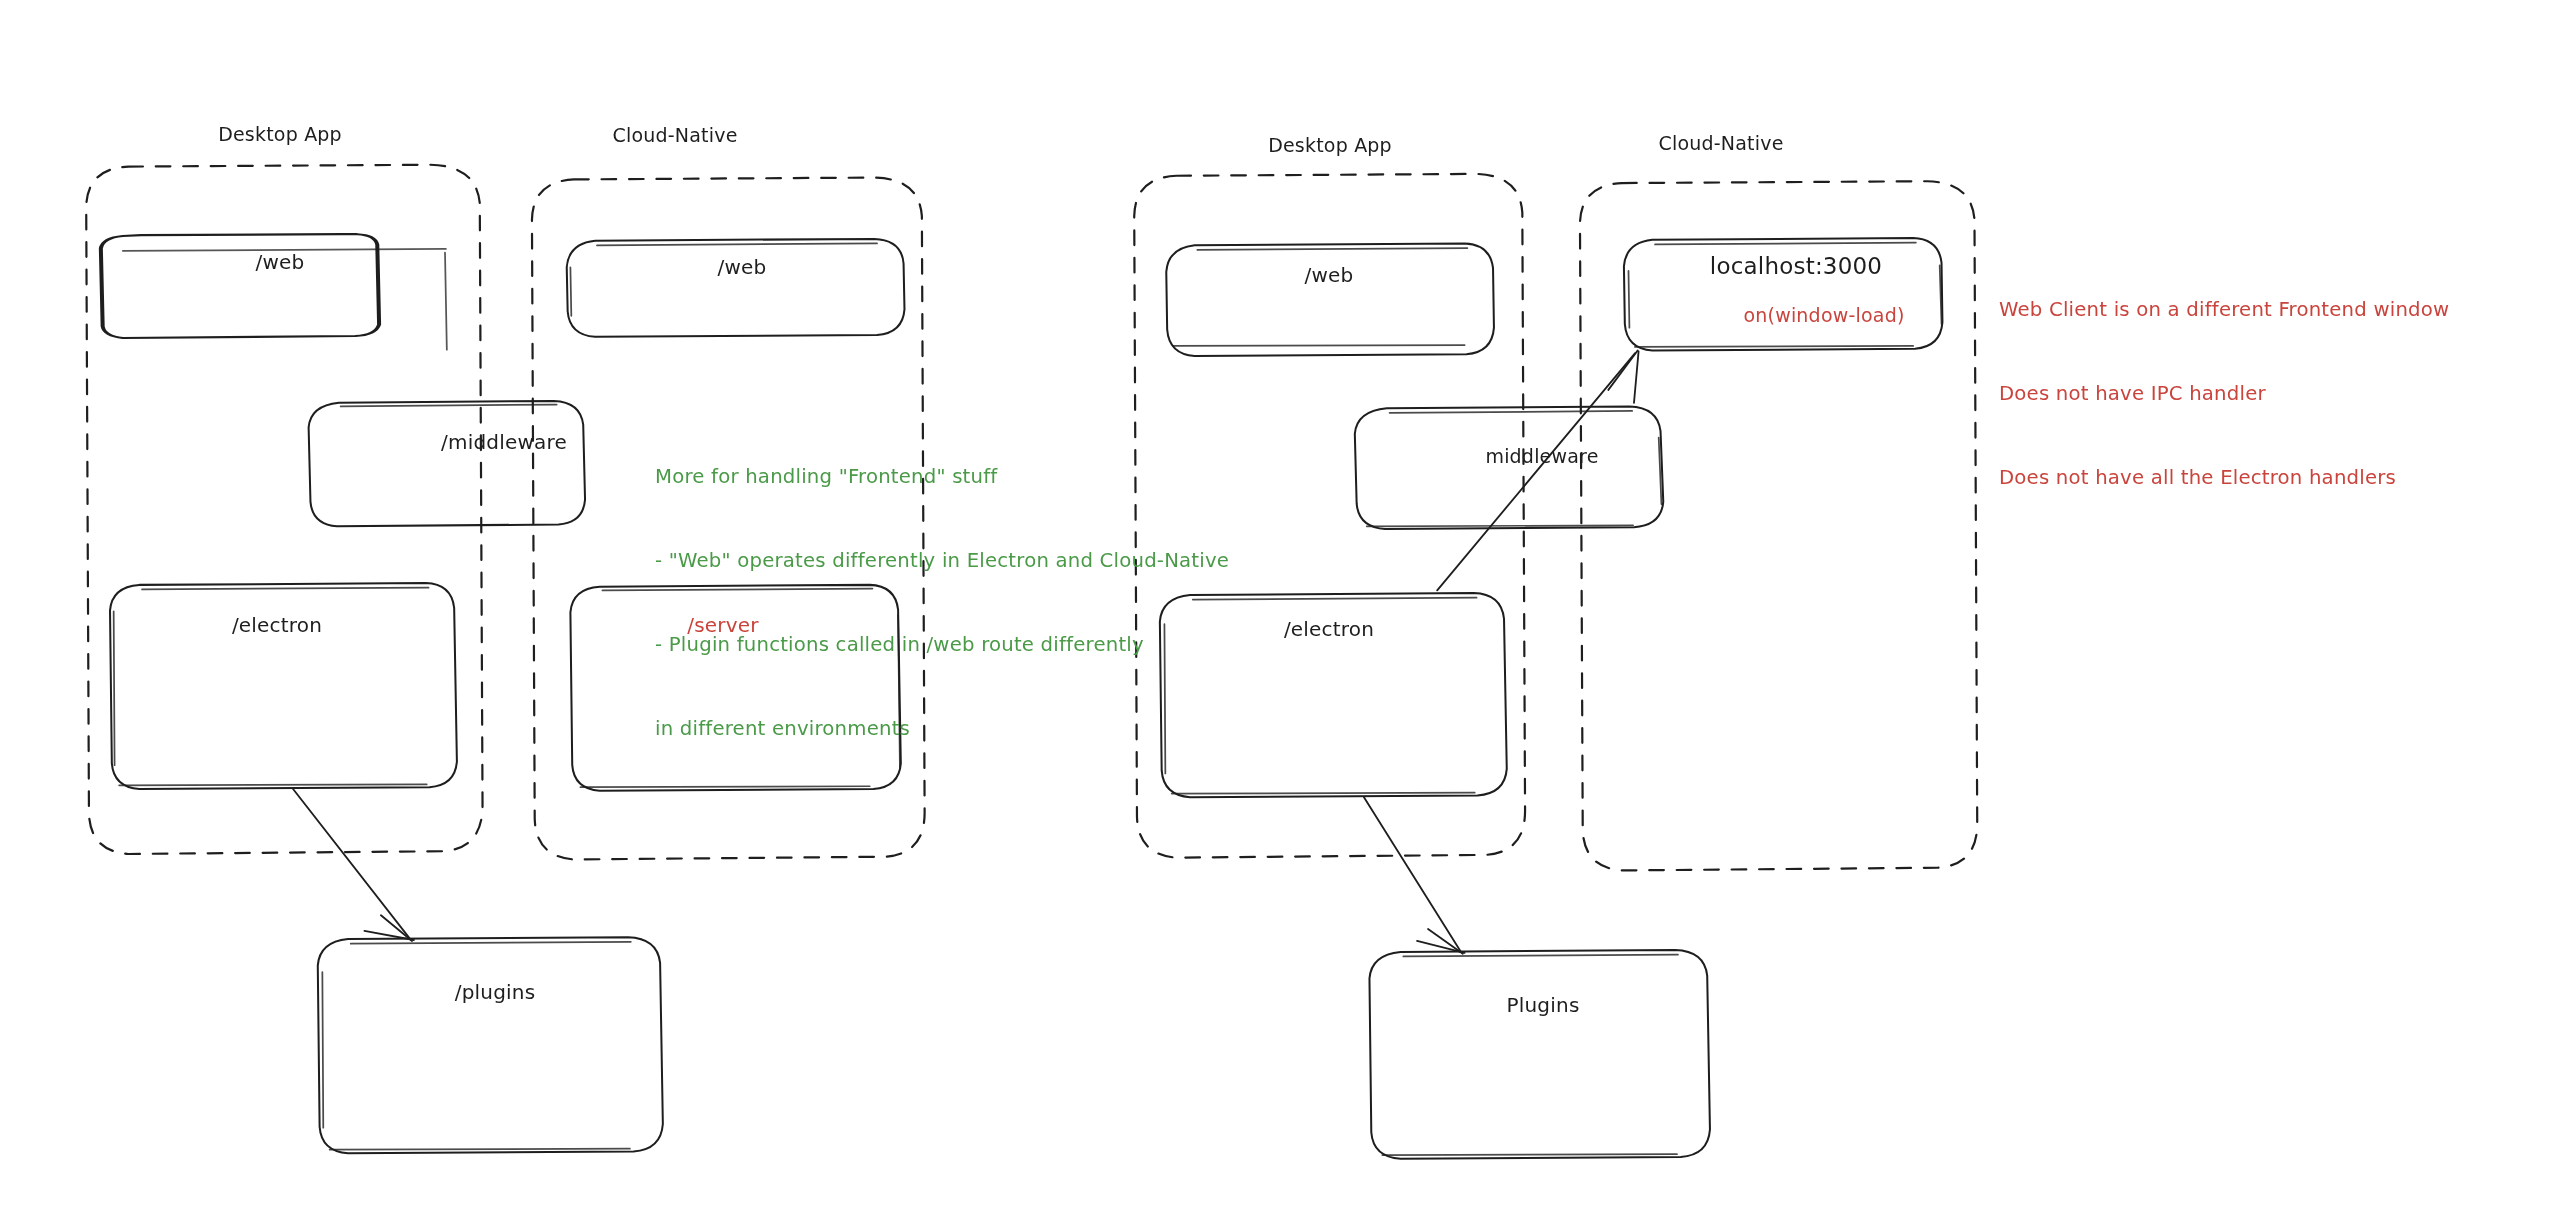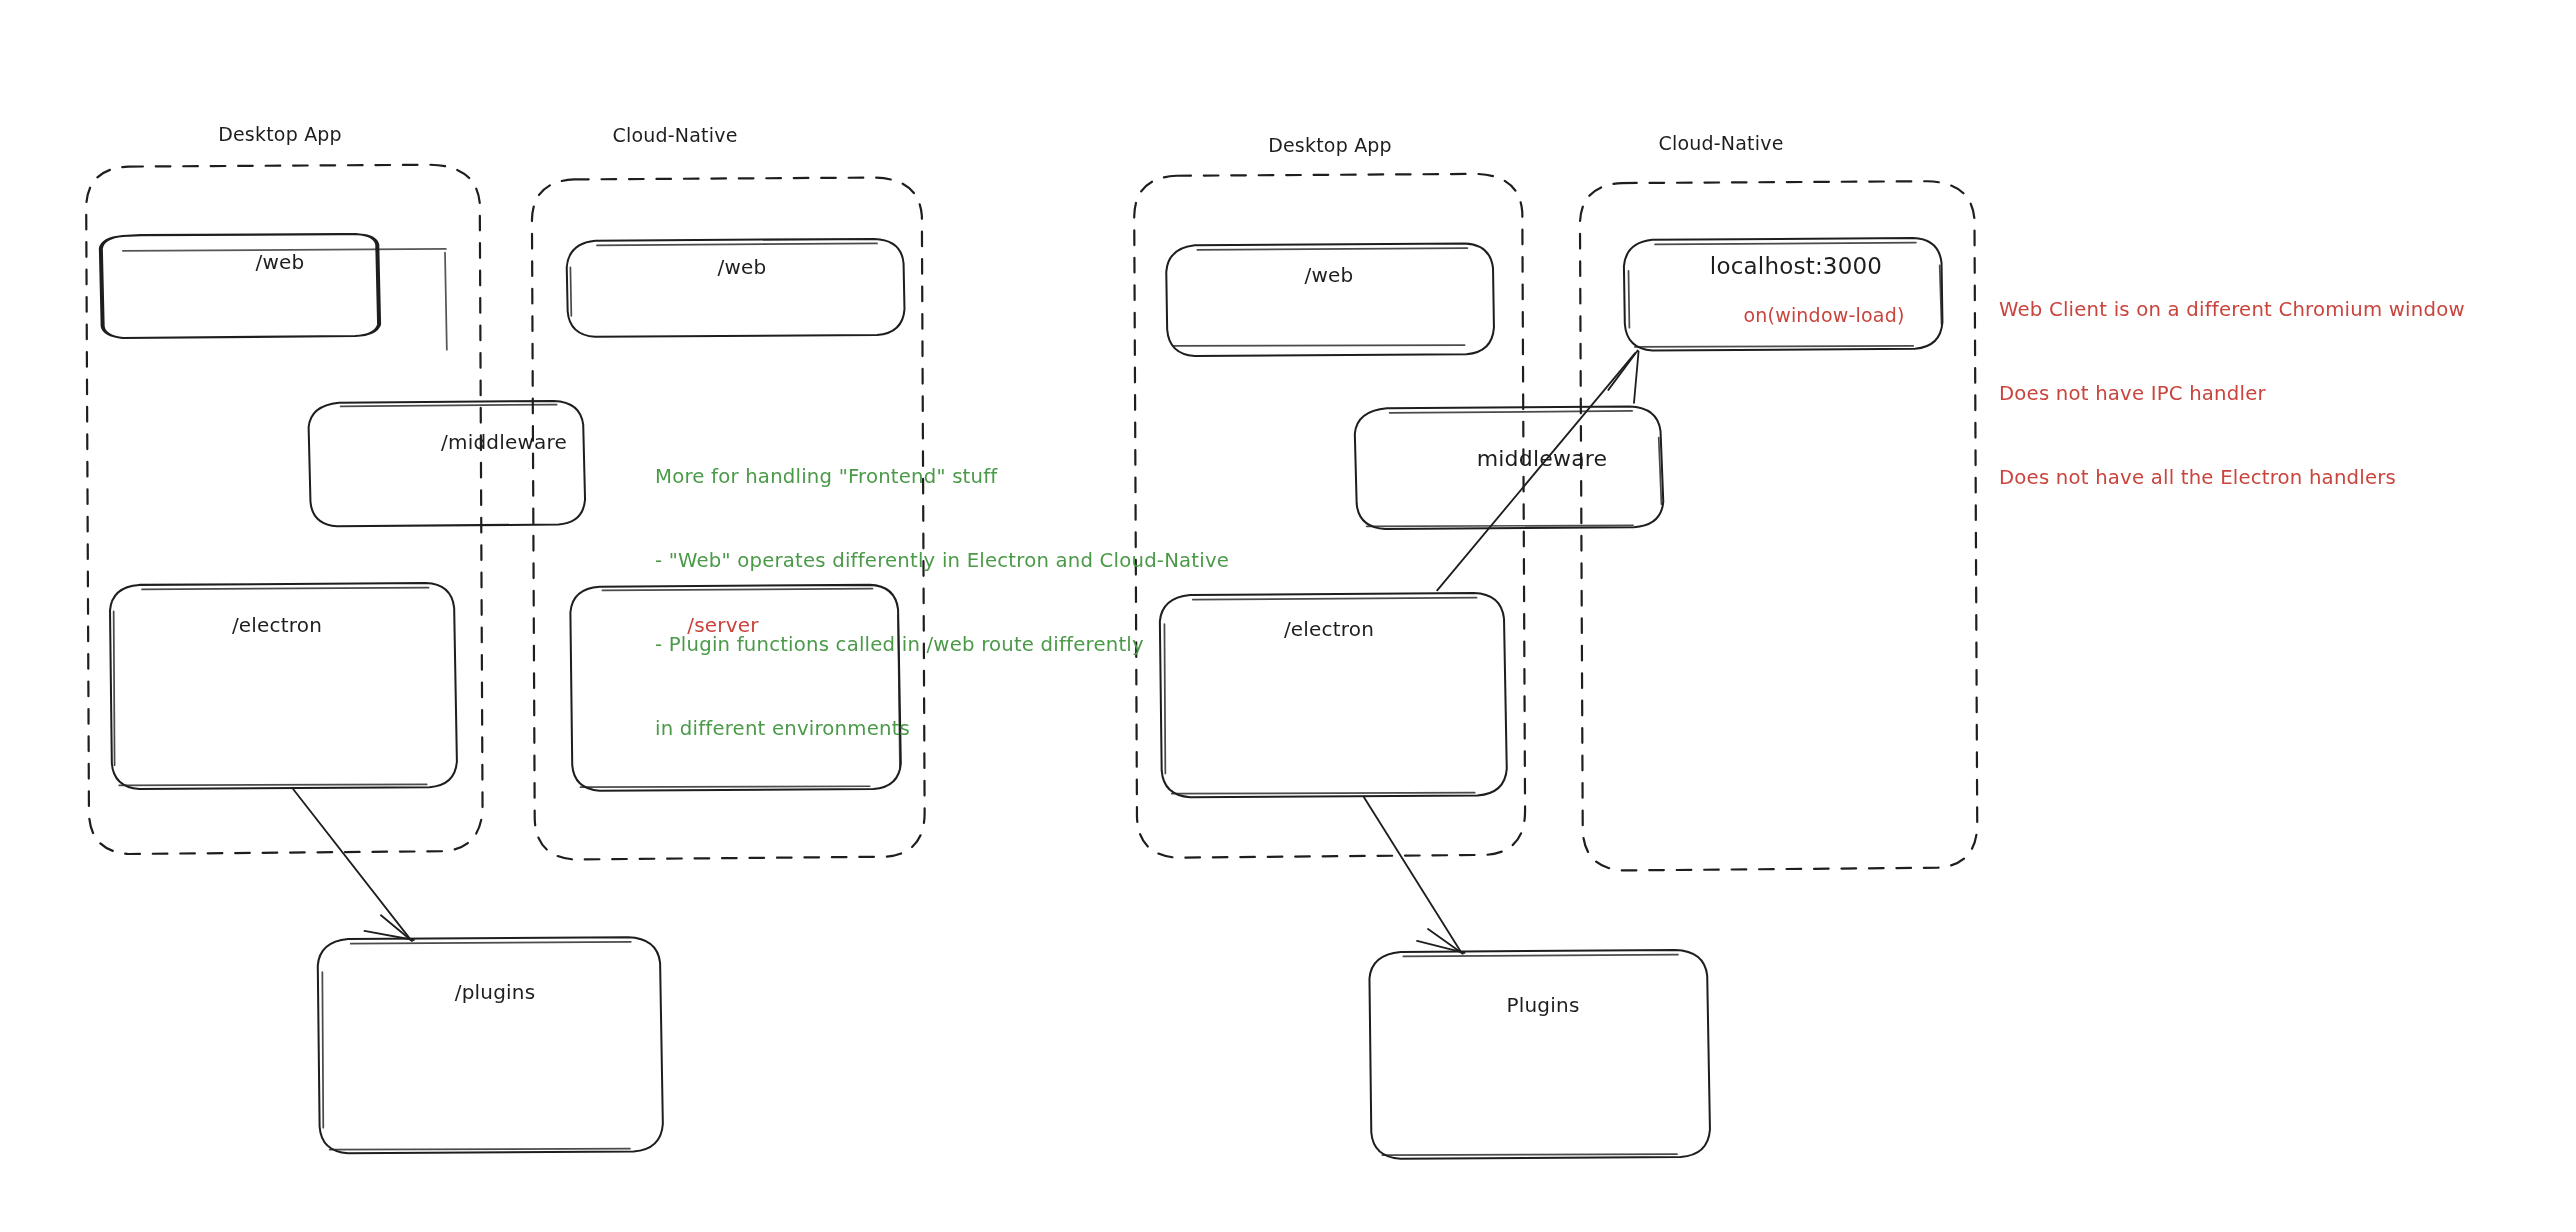--- a/index.html
+++ b/index.html
@@ -69,21 +69,21 @@
     font-size: 19px;
     transform: translateX(-50%);
     text-align: center;
   }
   .box-label {
     font-size: 20px;
     transform: translateX(-50%);
     text-align: center;
   }
   .box-label.small {
-    font-size: 22px;
+    font-size: 19px;
   }
   .box-label.big {
     font-size: 23px;
   }
   .note {
     font-size: 19.7px;
     line-height: 1.42;
   }
   .note.green { color: #4a9a48; }
   .note.red   { color: #c9443c; }
@@ -220,19 +220,19 @@
 
   <div class="lbl box-label red-text" style="left:1824px; top:303px; font-size:19px;">on(window-load)</div>
 
   <div class="lbl box-label small" style="left:1542px; top:444px;">middleware</div>
 
   <div class="lbl box-label" style="left:1329px; top:616px;">/electron</div>
 
   <div class="lbl box-label" style="left:1543px; top:992px;">Plugins</div>
 
   <div class="lbl note red" style="left:1999px; top:240px;">
-    <div>Web Client is on a different Chromium window</div>
+    <div>Web Client is on a different Frontend window</div>
     <div>Does not have IPC handler</div>
     <div>Does not have all the Electron handlers</div>
   </div>
 
 </div>
 
 
 </body></html>

